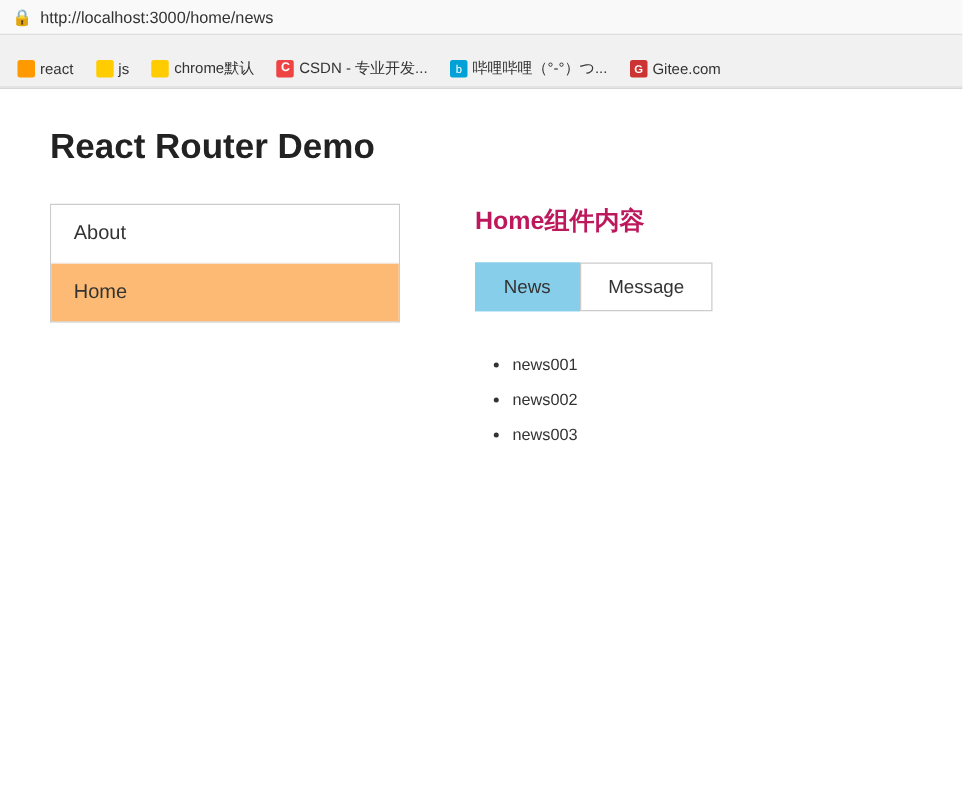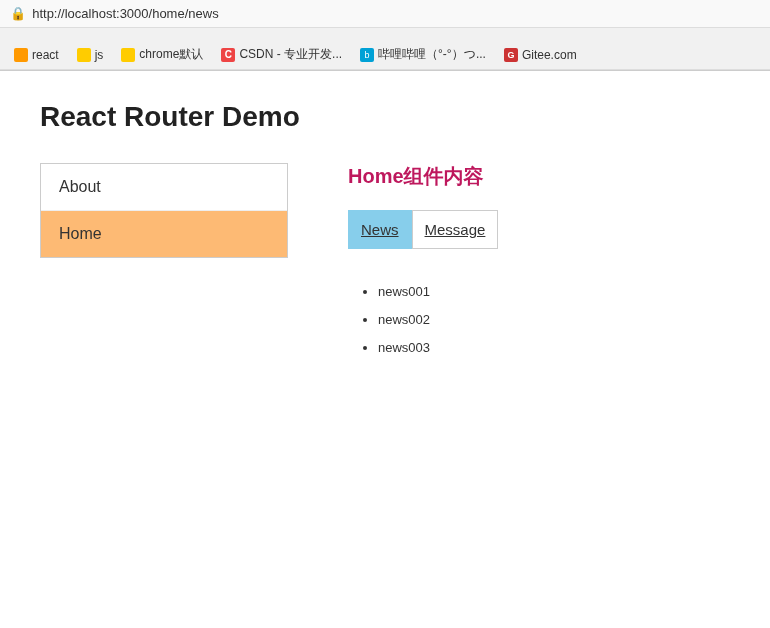--- a/index.html
+++ b/index.html
@@ -108,21 +108,21 @@
     }
 
     .main-layout {
       display: flex;
       gap: 60px;
       align-items: flex-start;
     }
 
     
     .left-nav {
-      width: 248px;
+      width: 280px;
       border: 1px solid #ccc;
       flex-shrink: 0;
     }
 
     .nav-item {
       padding: 14px 18px;
       font-size: 16px;
       cursor: pointer;
       border-bottom: 1px solid #eee;
     }
@@ -153,27 +153,26 @@
       margin-bottom: 20px;
     }
 
     .tabs {
       display: flex;
       gap: 0;
       margin-bottom: 16px;
     }
 
     .tab-btn {
-      padding: 10px 12px;
+      padding: 10px 22px;
       font-size: 15px;
       cursor: pointer;
       border: 1px solid #ccc;
       background: #fff;
       color: #333;
-      text-decoration: underline;
     }
 
     .tab-btn.active {
       background: #87ceeb;
       color: #333;
       border-color: #87ceeb;
     }
 
     .news-list {
       list-style: disc;

